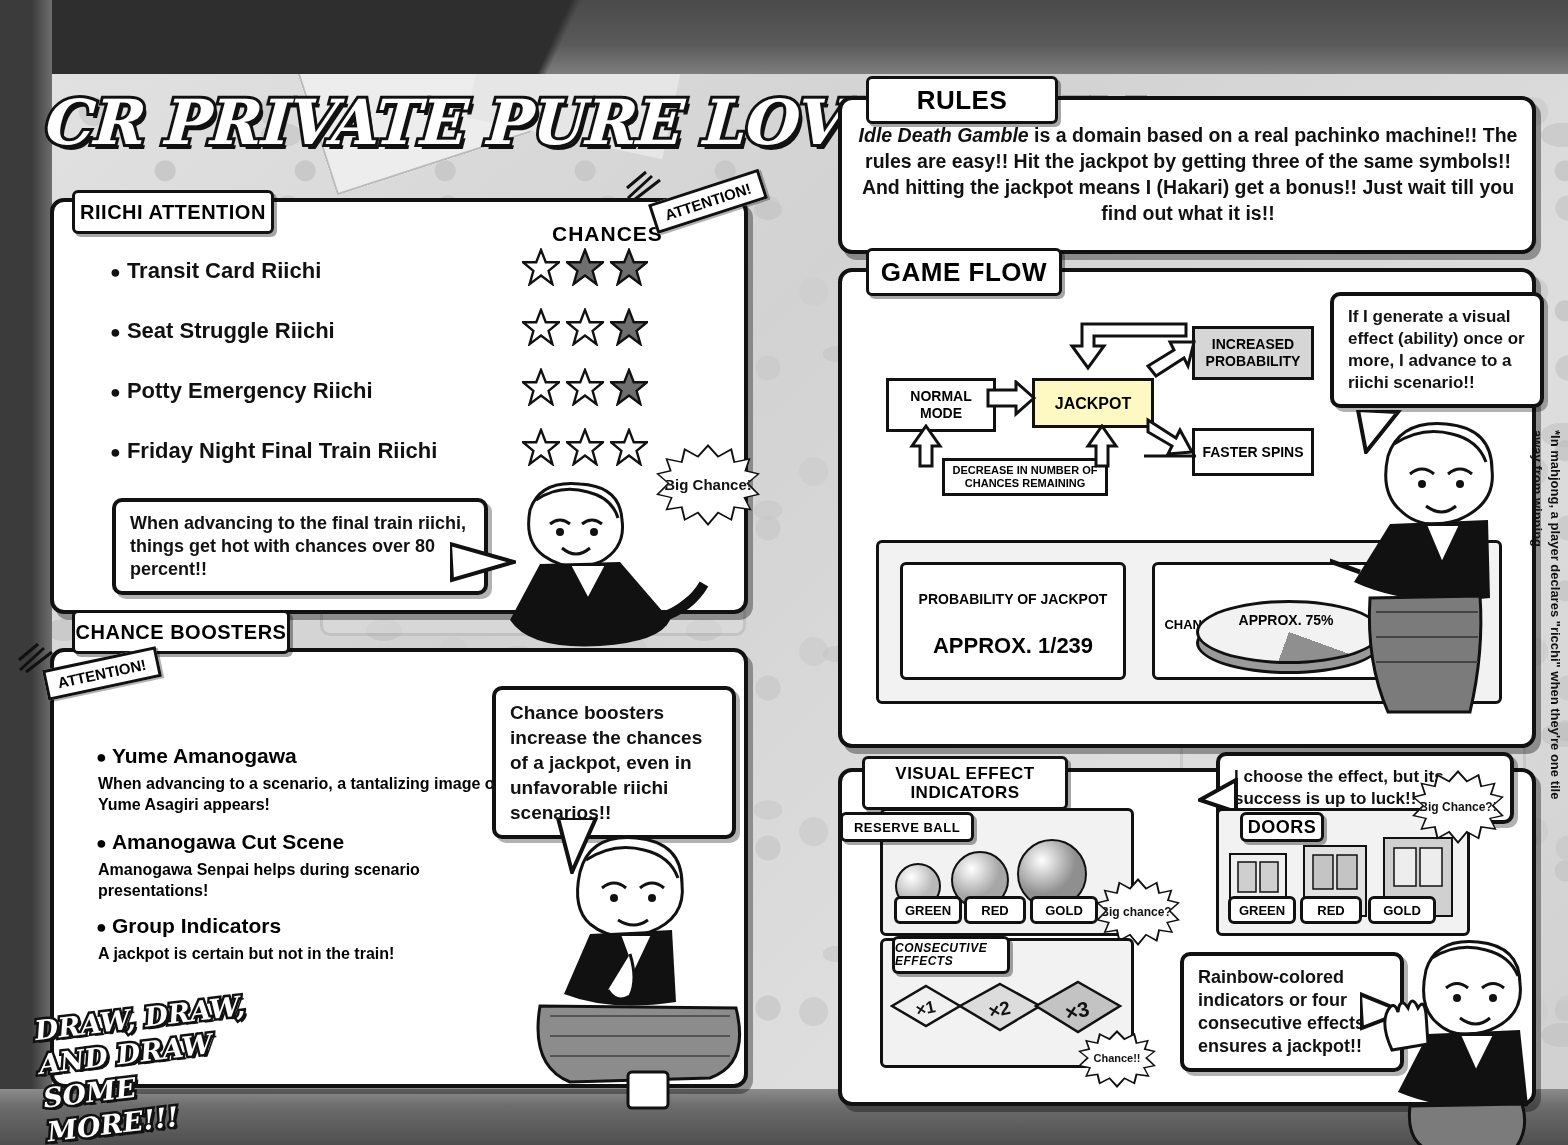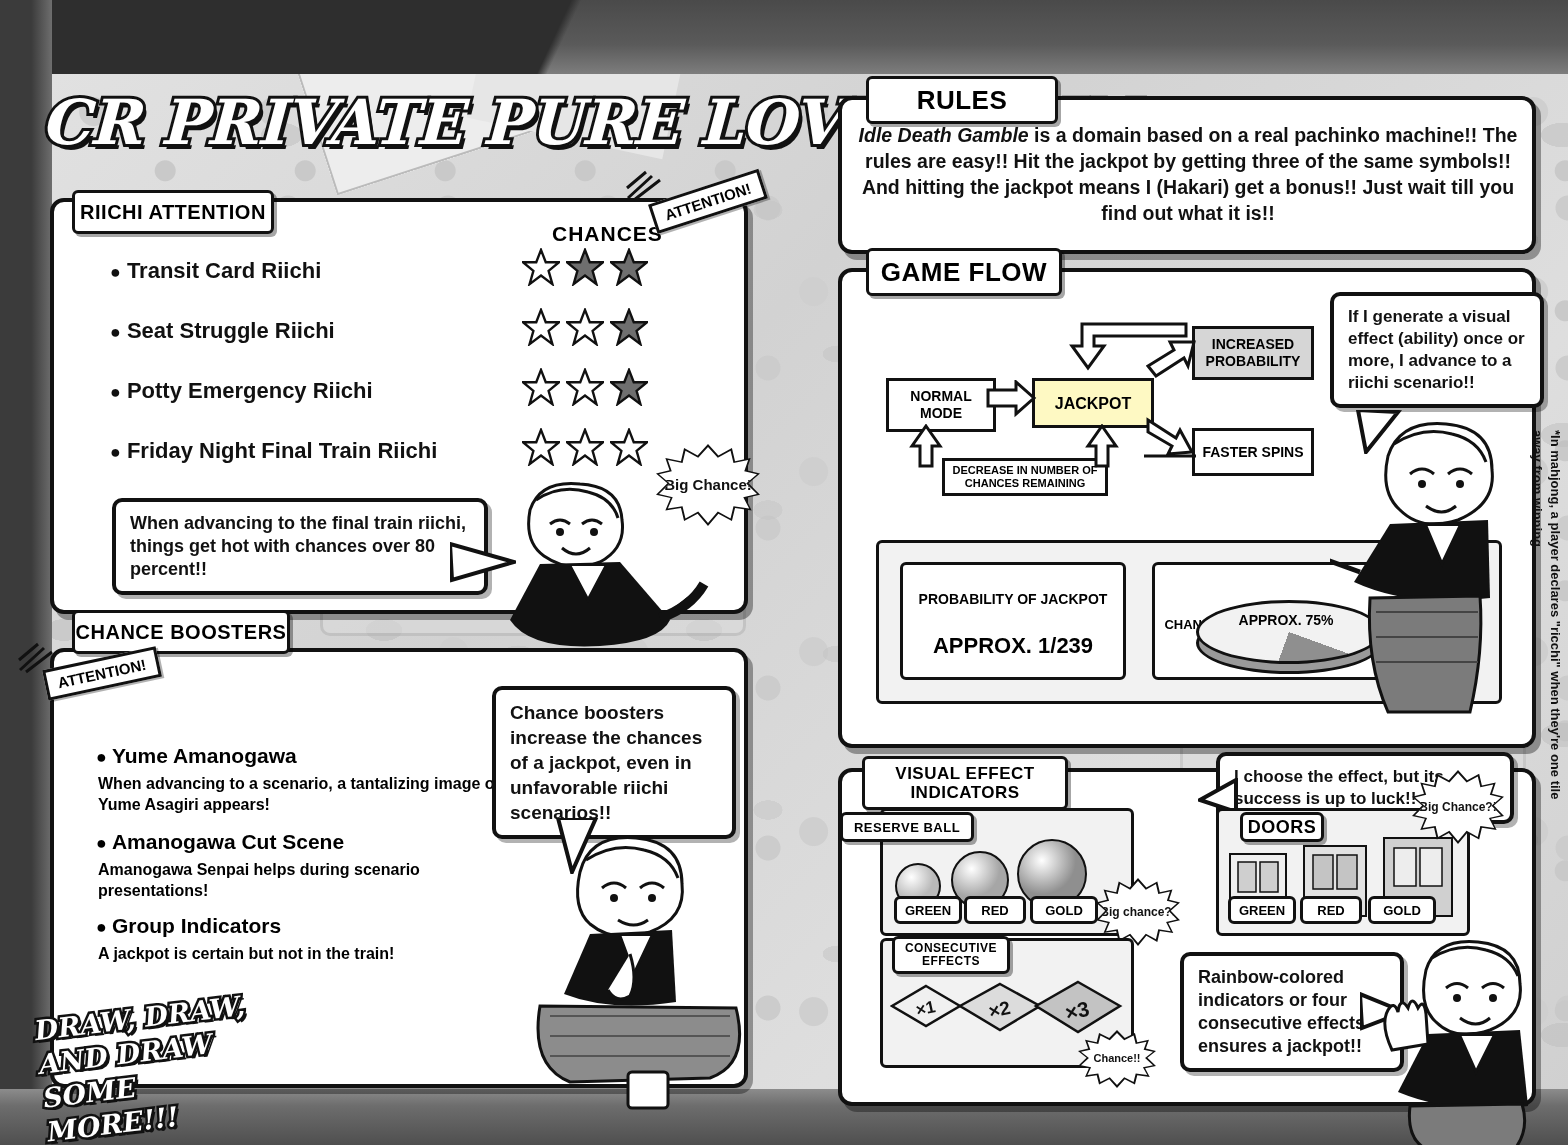--- a/index.html
+++ b/index.html
@@ -430,21 +430,21 @@
 <div class="subbox" style="left:1228px;top:896px;width:62px;height:22px;font-size:13px;">GREEN</div>
 <div class="subbox" style="left:1300px;top:896px;width:56px;height:22px;font-size:13px;">RED</div>
 <div class="subbox" style="left:1368px;top:896px;width:62px;height:22px;font-size:13px;">GOLD</div>
 <div class="burstwrap" style="left:1412px;top:770px;width:92px;height:74px;">
   <div class="burst" style="left:3px;top:3px;width:86px;height:68px;font-size:12px;">
     <span>Big Chance?!</span>
   </div>
 </div>
 
 <div class="innerframe" style="left:880px;top:938px;width:248px;height:124px;"></div>
-<div class="tag" style="left:892px;top:936px;width:112px;height:32px;font-size:12px;line-height:13px;text-align:center;">CONSECUTIVE EFFECTS</div>
+<div class="tag" style="left:892px;top:936px;width:112px;height:32px;font-size:12px;line-height:13px;text-align:left;font-style:italic;">CONSECUTIVE EFFECTS</div>
 <svg class="plain" style="left:890px;top:972px;" width="234" height="84">
   <g stroke="#111" stroke-width="2.5" fill="#f0f0f0">
     <polygon points="36,14 70,34 36,54 2,34"></polygon>
     <polygon points="110,12 150,34 110,58 70,34" fill="#dcdcdc"></polygon>
     <polygon points="188,10 230,34 188,60 146,34" fill="#c3c3c3"></polygon>
   </g>
   <text x="36" y="42" font-size="17" font-family="Liberation Sans" font-weight="bold" text-anchor="middle" fill="#111" transform="rotate(-12 36 38)">×1</text>
   <text x="110" y="44" font-size="19" font-family="Liberation Sans" font-weight="bold" text-anchor="middle" fill="#111" transform="rotate(-12 110 40)">×2</text>
   <text x="188" y="46" font-size="21" font-family="Liberation Sans" font-weight="bold" text-anchor="middle" fill="#111" transform="rotate(-12 188 42)">×3</text>
 </svg>

